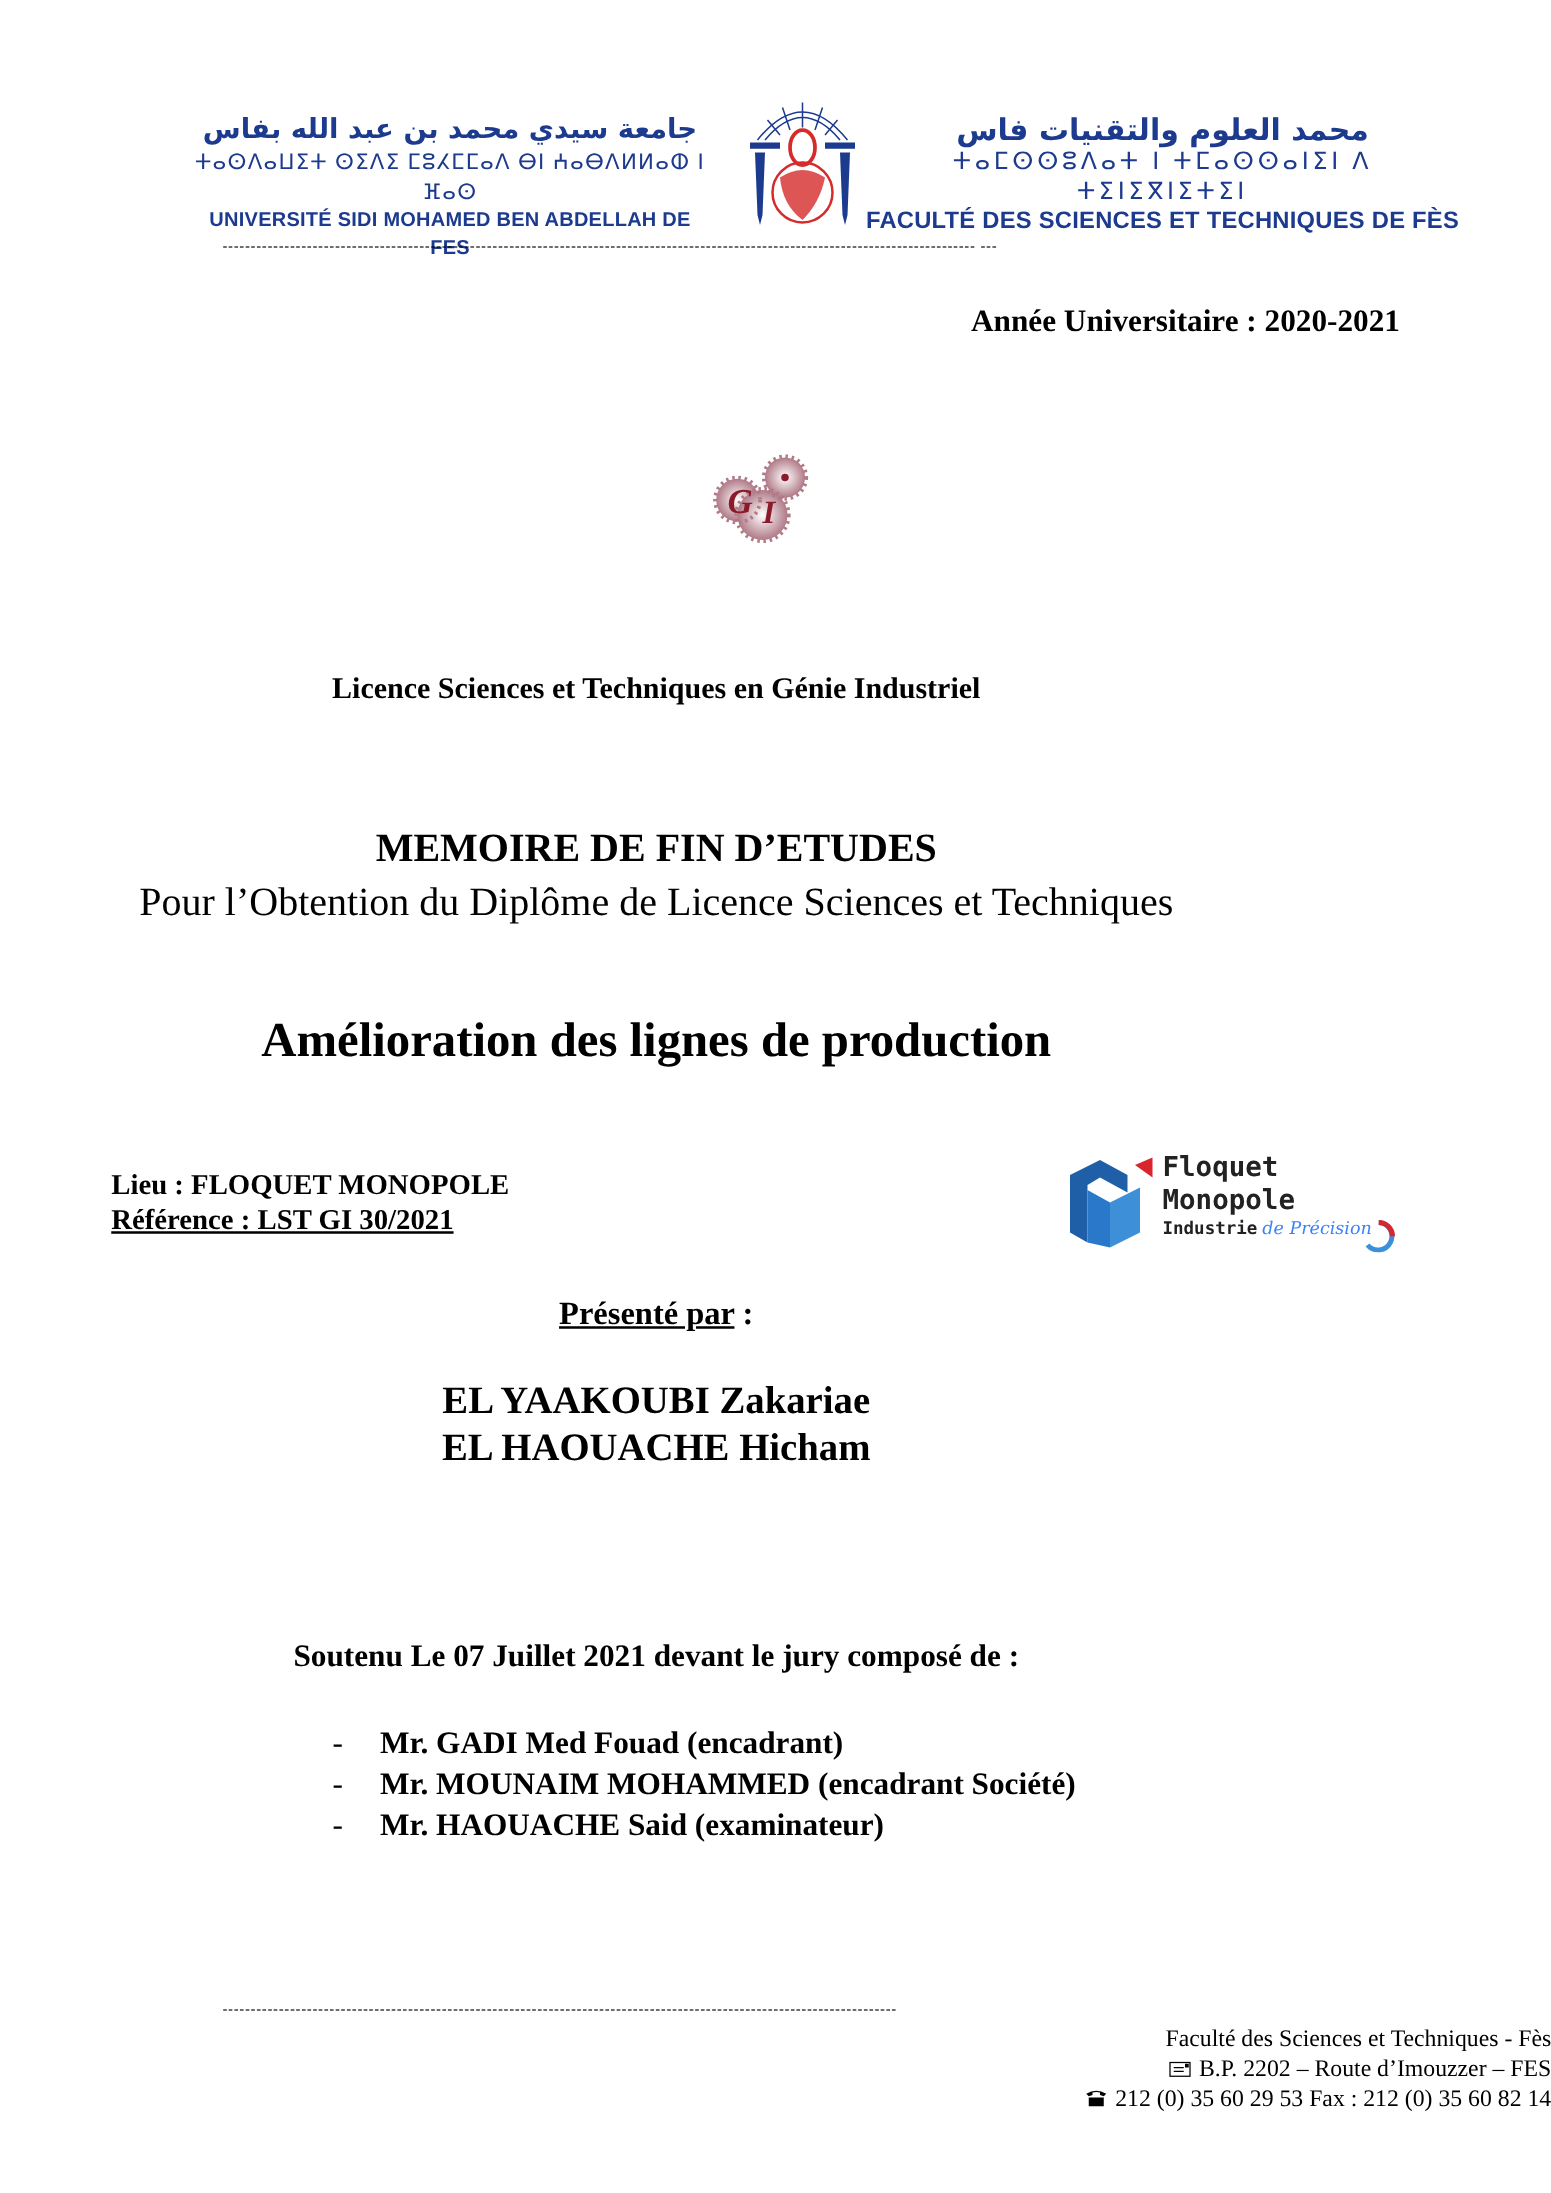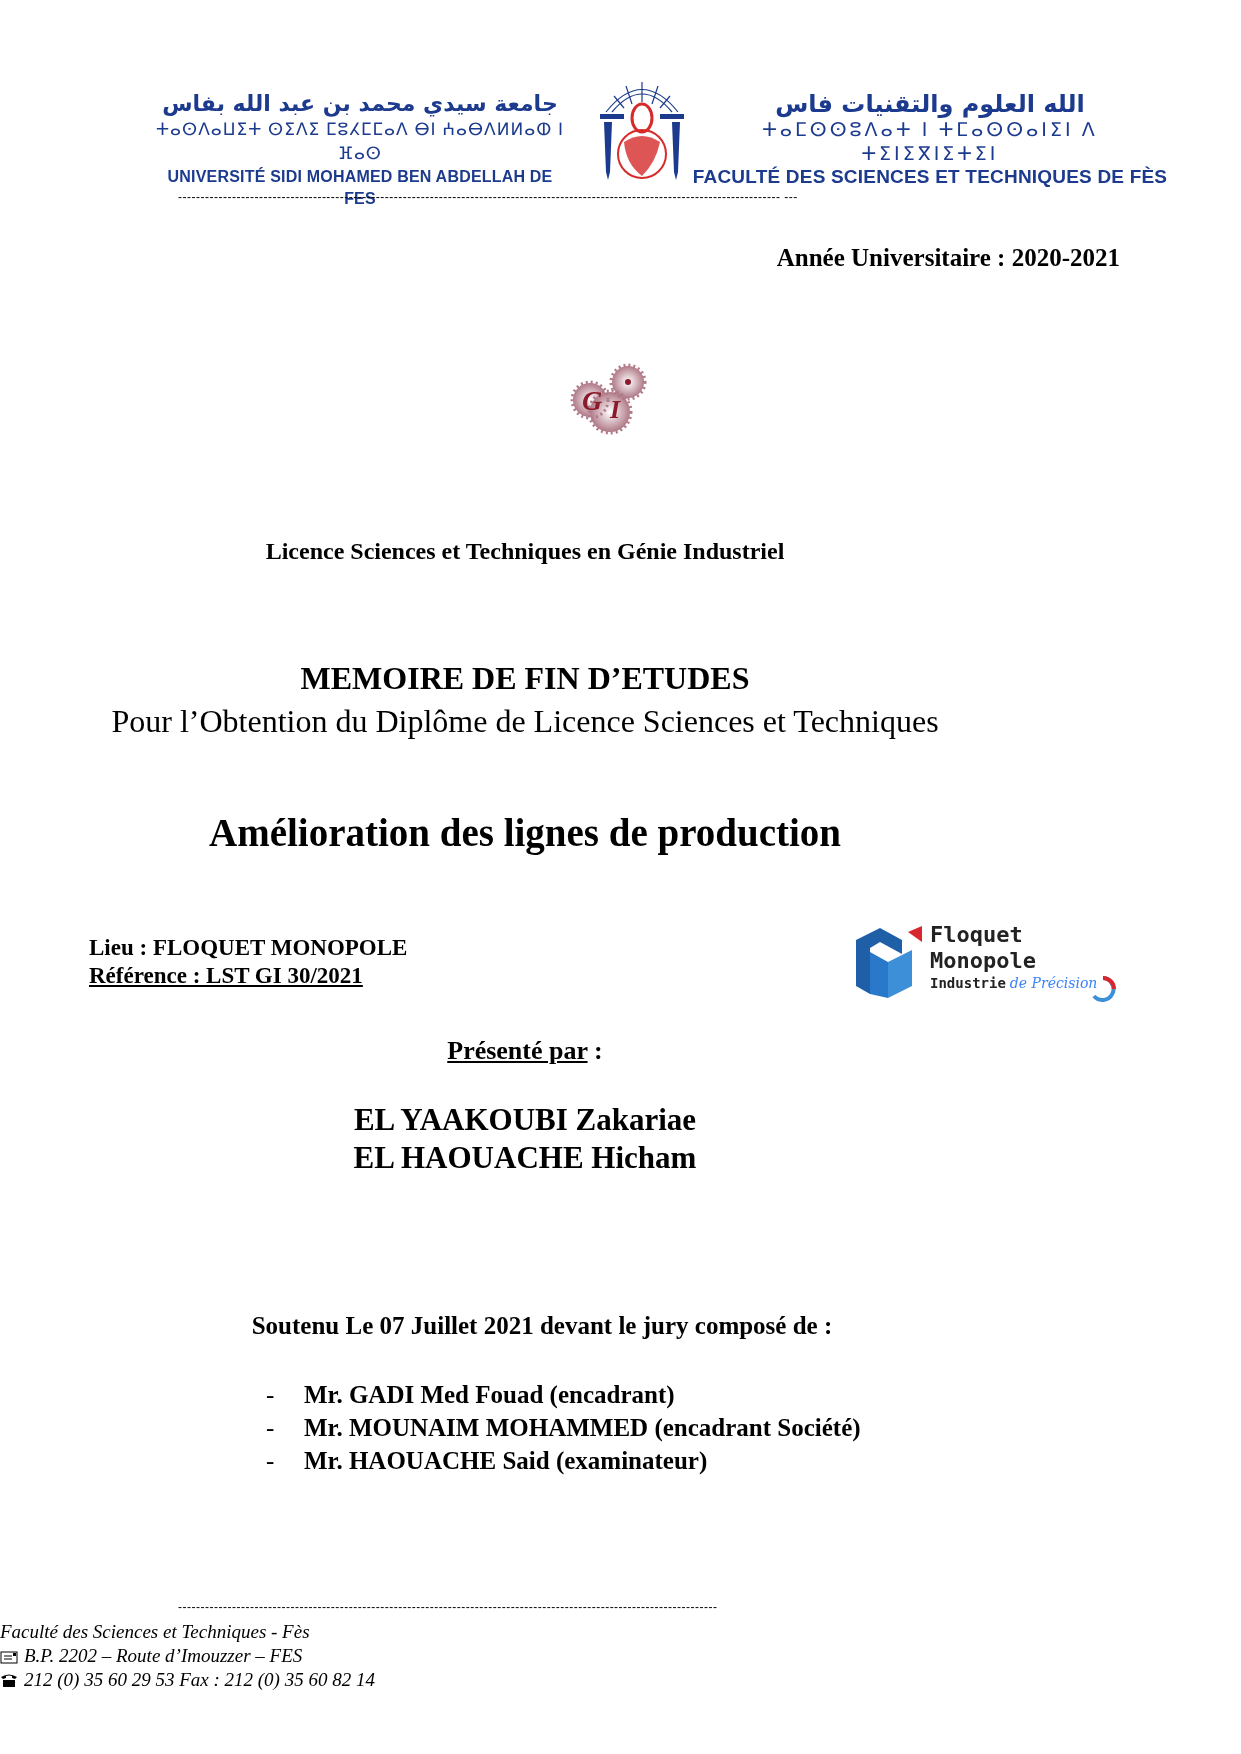--- a/index.html
+++ b/index.html
@@ -39,28 +39,28 @@
     .floquet { left: 852px; top: 918px; width: 270px; height: 90px; }
     .floquet-name { font-family: "DejaVu Sans Mono", monospace; font-weight: bold; font-size: 22px; line-height: 26px; color: #222; }
     .floquet-sub { font-family: "DejaVu Sans Mono", monospace; font-weight: bold; font-size: 14px; color: #222; }
     .floquet-script { font-family: "DejaVu Serif", serif; font-style: italic; font-size: 14px; color: #3b82f6; }
 
     .presente { top: 1036px; font-weight: bold; font-size: 26px; }
     .presente .u { text-decoration: underline; }
     .name1 { top: 1102px; font-weight: bold; font-size: 31px; }
     .name2 { top: 1140px; font-weight: bold; font-size: 31px; }
 
-    .soutenu { top: 1312px; font-weight: bold; font-size: 25px; margin-left: 17px; }
+    .soutenu { top: 1312px; font-weight: bold; font-size: 25px; }
 
     .jury { left: 266px; top: 1378px; width: 800px; }
     .jury-item { display: flex; font-size: 25px; line-height: 33px; }
     .jury-item .dash { width: 38px; font-weight: normal; }
     .jury-item .txt { font-weight: bold; }
 
-    .footer { left: 0; width: 1241px; text-align: left; font-size: 19px; line-height: 24px; font-style: italic; }
+    .footer { left: 0; width: 1241px; text-align: right; font-size: 19px; line-height: 24px; }
     .footer1 { top: 1620px; }
     .footer2 { top: 1644px; }
     .footer3 { top: 1668px; }
     .ico { display: inline-block; vertical-align: middle; margin-right: 6px; }
   </style>
 </head>
 <body>
 
 <div class="abs hdr-left">
   <div class="arabic">جامعة سيدي محمد بن عبد الله بفاس</div>
@@ -87,21 +87,21 @@
     <polygon points="8,50 16,50 14,100 12,108 10,100" fill="#1c3a8e"></polygon>
     <polygon points="76,50 84,50 82,100 80,108 78,100" fill="#1c3a8e"></polygon>
 
     <ellipse cx="46" cy="46" rx="10" ry="14" fill="none" stroke="#d62b2b" stroke-width="3"></ellipse>
     <circle cx="46" cy="82" r="24" fill="none" stroke="#d62b2b" stroke-width="2"></circle>
     <path d="M28 70 Q46 58 64 70 Q60 90 46 104 Q30 92 28 70Z" fill="#d62b2b" opacity="0.8"></path>
   </svg>
 </div>
 
 <div class="abs hdr-right">
-  <div class="arabic">الله العلوم والتقنيات فاس</div>
+  <div class="arabic">محمد العلوم والتقنيات فاس</div>
   <div class="tifinagh">ⵜⴰⵎⵙⵙⵓⴷⴰⵜ ⵏ ⵜⵎⴰⵙⵙⴰⵏⵉⵏ ⴷ ⵜⵉⵏⵉⴳⵏⵉⵜⵉⵏ</div>
   <div class="latin-hdr">FACULTÉ DES SCIENCES ET TECHNIQUES DE FÈS</div>
 </div>
 
 <div class="abs dash-line dash-top">-------------------------------------------------------------------------------------------------------------------------------------- ---</div>
 
 <div class="abs year">Année Universitaire : 2020-2021</div>
 
 <div class="abs gi-logo">
   <svg width="90" height="80" viewBox="0 0 90 80">

